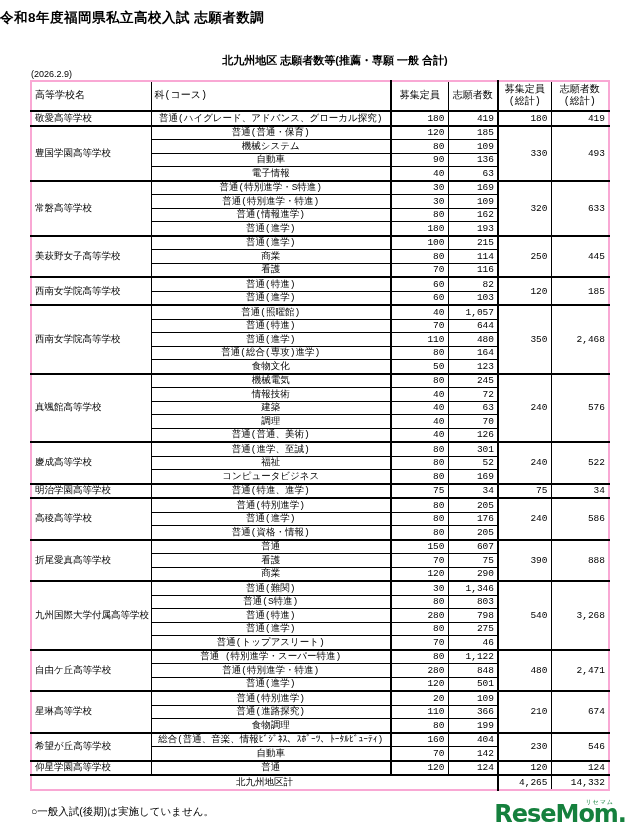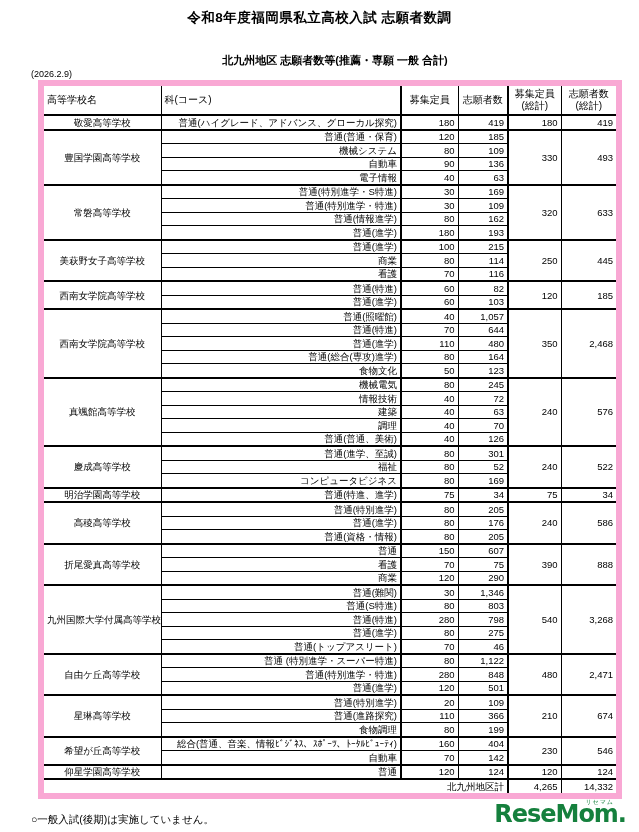--- a/index.html
+++ b/index.html
@@ -1,36 +1,36 @@
 <!DOCTYPE html>
 <html><head>
 <meta charset="utf-8">
 <style>
   html,body{margin:0;padding:0;}
   body{
     width:639px;height:832px;background:#ffffff;position:relative;overflow:hidden;
     font-family:"Liberation Sans","DejaVu Sans",sans-serif;color:#000;
     -webkit-font-smoothing:antialiased;
   }
-  .title{margin-top:9px;text-align:center;font-size:13.5px;font-weight:bold;letter-spacing:0.5px;}
+  .title{margin-top:9px;font-size:13.5px;font-weight:bold;letter-spacing:0.5px;}
   .subtitle{margin:26px 0 0 31px;font-size:11px;font-weight:bold;text-align:center;}
   .date{width:577px;margin:1px 0 1px 31px;font-size:9px;}
-  table{margin-left:38px;border-collapse:collapse;table-layout:fixed;width:578px;border:6px solid #f9a8d4;}
+  table{margin-left:30px;border-collapse:collapse;table-layout:fixed;width:578px;border:2px solid #f9a8d4;font-family:Liberation Mono, monospace;}
   col.c-school{width:120px;}
   col.c-course{width:240px;}
   col.c-cap{width:57px;}
   col.c-app{width:50px;}
   col.c-tcap{width:53px;}
   col.c-tapp{width:58px;}
   th,td{border:1px solid #000;overflow:hidden;}
   th{font-size:10px;font-weight:normal;padding:2px 3px;white-space:pre-line;line-height:1.2;text-align:center;vertical-align:middle;}
   th.left{text-align:left;}
   td{font-size:9.5px;padding:0 3px;height:12.5px;line-height:11px;vertical-align:middle;}
-  td.school{white-space:nowrap;text-align:center;}
-  td.course{text-align:right;}
+  td.school{white-space:nowrap;text-align:left;}
+  td.course{text-align:center;}
   td.num{text-align:right;white-space:nowrap;}
   td.total{text-align:right;white-space:nowrap;vertical-align:middle;}
   tr.group-start td, tr.group-start th{border-top:2px solid #000;}
   .thickL{border-left:2px solid #000 !important;}
   tr.district td{border-top:2px solid #000;border-radius:7px;}
   .notes{margin:13px 0 0 31px;font-size:10.5px;line-height:1.5;}
   .logo{position:absolute;right:13px;bottom:4px;color:#8b8b8b;}
   .logo-text{font-size:24px;font-weight:bold;letter-spacing:-1px;font-family:"DejaVu Sans",sans-serif;}
   .logo-ruby{position:absolute;top:-2px;right:12px;font-size:6px;letter-spacing:1px;}
 </style>

